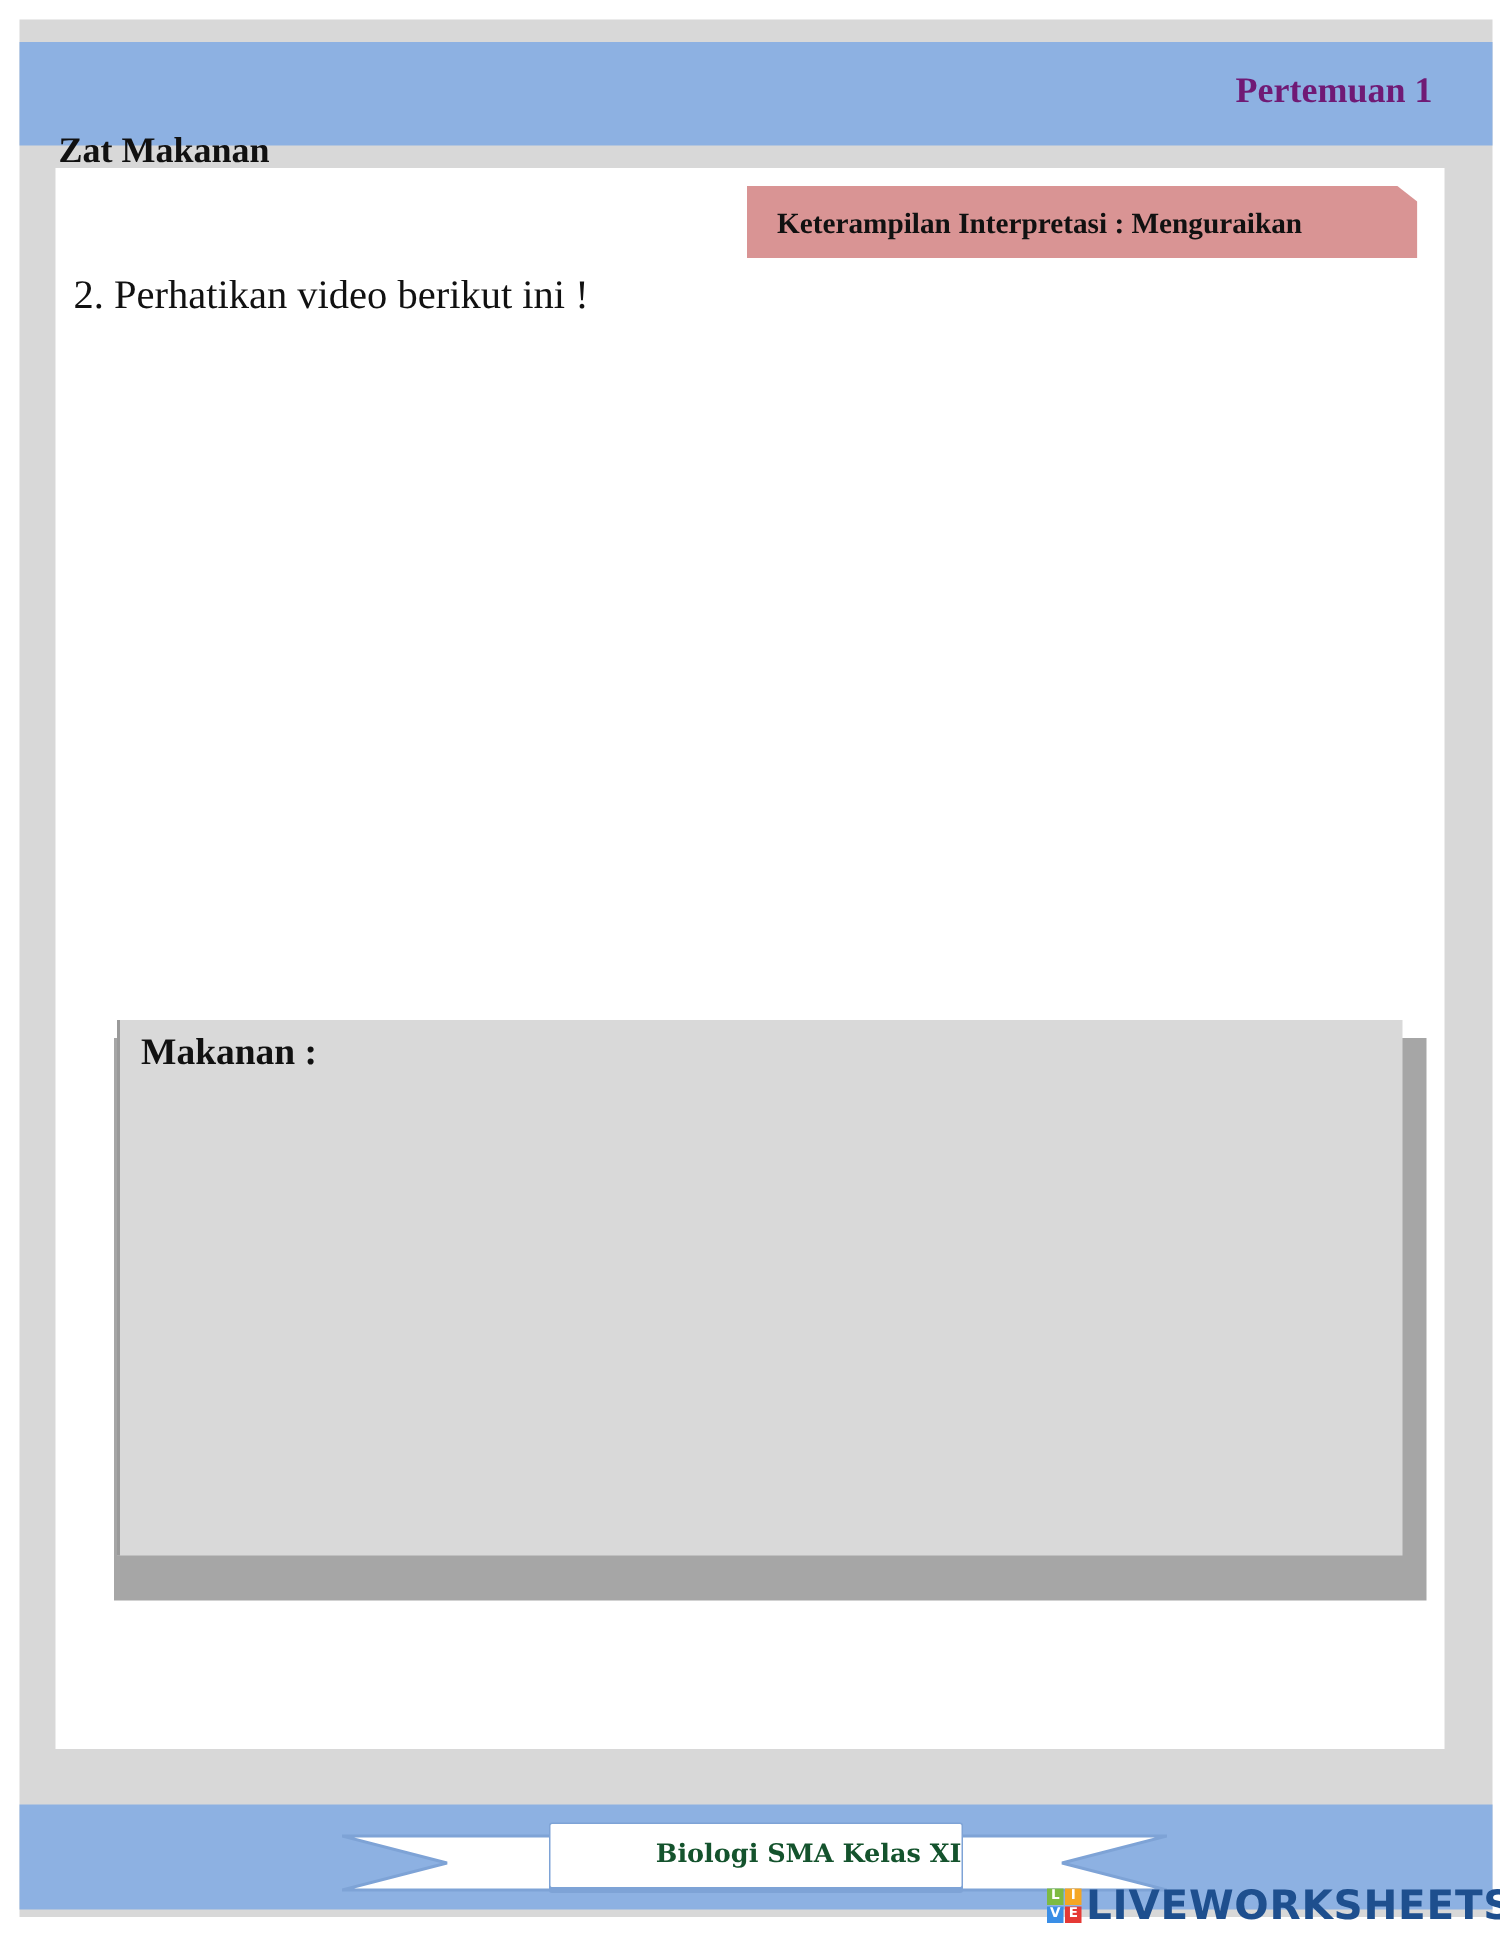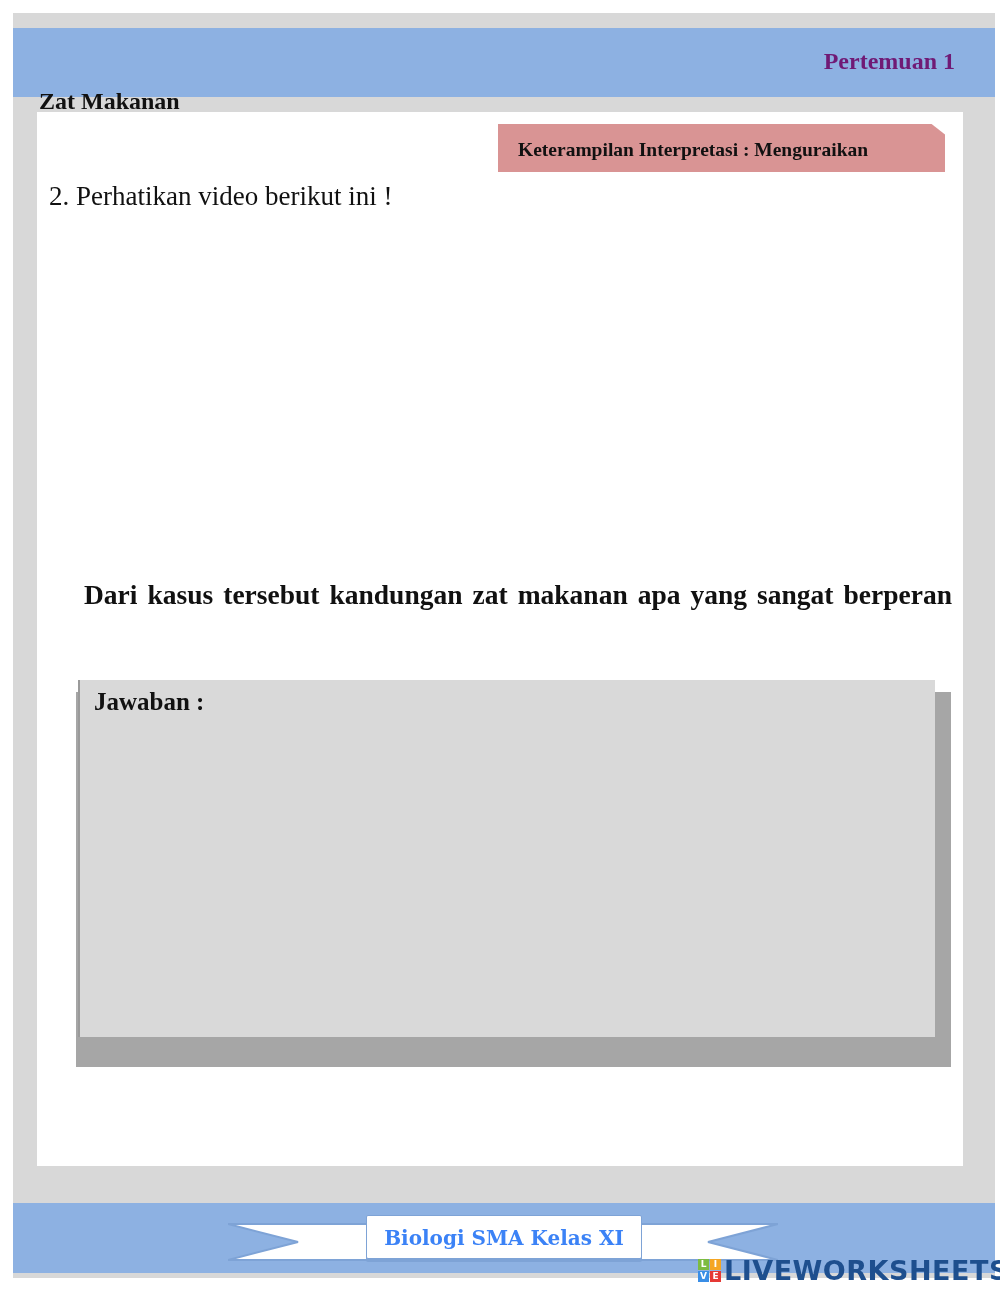--- a/index.html
+++ b/index.html
@@ -19,21 +19,21 @@
   .question .l2{text-indent:0;}
   .ans-shadow{position:absolute;left:76px;top:692px;width:875px;height:375px;background:#a6a6a6;}
   .ans-box{position:absolute;left:78px;top:680px;width:855px;height:357px;background:#d9d9d9;border-left:2px solid #9a9a9a;}
   .ans-label{position:absolute;left:14px;top:8px;font-size:25px;font-weight:bold;color:#111;}
   .ans-input{position:absolute;left:14px;top:48px;width:825px;height:295px;background:transparent;border:none;outline:none;resize:none;font-family:"Liberation Serif",serif;font-size:20px;}
   .footer{position:absolute;left:13px;top:1203px;width:982px;height:70px;background:#8db1e2;}
   .ribbon-l{position:absolute;left:228px;top:1222px;width:210px;height:40px;}
   .ribbon-r{position:absolute;left:566px;top:1222px;width:212px;height:40px;}
   .banner{position:absolute;left:366px;top:1215px;width:274px;height:42px;background:#ffffff;border:1px solid #7ea3d6;
           box-shadow:0 3px 0 #7ea3d6;border-radius:2px;}
-  .banner span{position:absolute;left:0;right:0;top:10px;text-align:center;font-size:20px;font-weight:bold;color:#3b82f6;font-family:"DejaVu Serif",serif;}
+  .banner span{position:absolute;left:0;right:0;top:10px;text-align:right;font-size:17px;font-weight:bold;color:#14532d;font-family:"DejaVu Serif",serif;}
   .lw{position:absolute;left:698px;top:1255px;height:30px;display:flex;align-items:center;}
   .lw .grid{display:grid;grid-template-columns:11px 11px;grid-template-rows:11px 11px;gap:1px;margin-right:3px;}
   .lw .grid div{font-family:"DejaVu Sans",sans-serif;font-size:9px;font-weight:bold;color:#fff;text-align:center;line-height:11px;}
   .lw .word{font-family:"DejaVu Sans",sans-serif;font-weight:bold;font-size:27px;color:#1e4f8e;letter-spacing:0.5px;}
 </style>
 </head>
 <body>
 
 <div class="frame"></div>
 
@@ -46,26 +46,25 @@
 
 <div class="skill">
   <span>Keterampilan Interpretasi : Menguraikan</span>
 </div>
 
 <div class="q-title">2. Perhatikan video berikut ini !</div>
 
 <div class="video-area"></div>
 
 <div class="question">
-  <div>Dari kasus tersebut kandungan zat makanan apa yang sangat berperan</div>
 </div>
 
 <div class="ans-shadow"></div>
 <div class="ans-box">
-  <div class="ans-label">Jawaban :</div>
+  <div class="ans-label">Makanan :</div>
   <textarea class="ans-input" style=""></textarea>
 </div>
 
 <div class="footer"></div>
 
 <svg class="ribbon-l" viewBox="0 0 210 40">
   <polygon points="0,2 210,2 210,38 0,38 70,20" fill="#ffffff" stroke="#7ea3d6" stroke-width="2"></polygon>
 </svg>
 <svg class="ribbon-r" viewBox="0 0 212 40">
   <polygon points="0,2 212,2 142,20 212,38 0,38" fill="#ffffff" stroke="#7ea3d6" stroke-width="2"></polygon>

